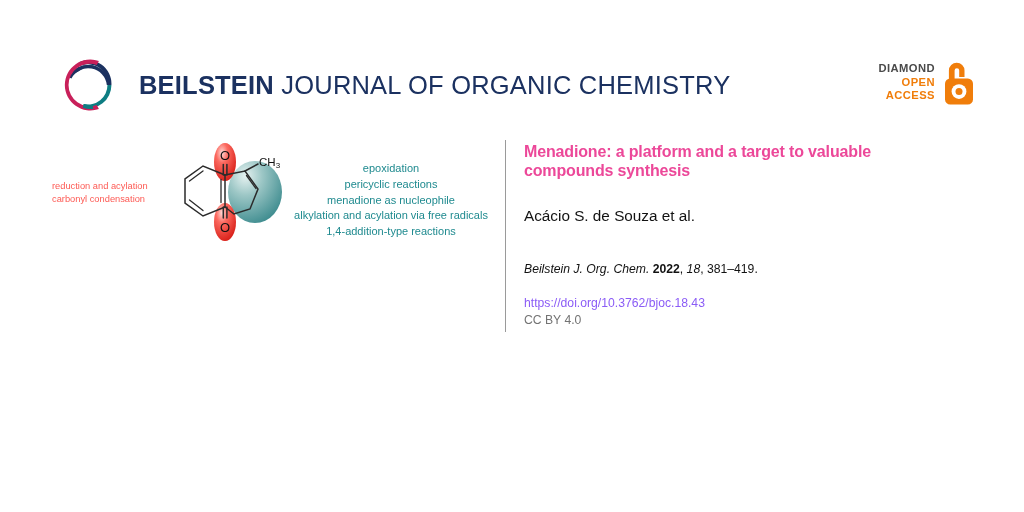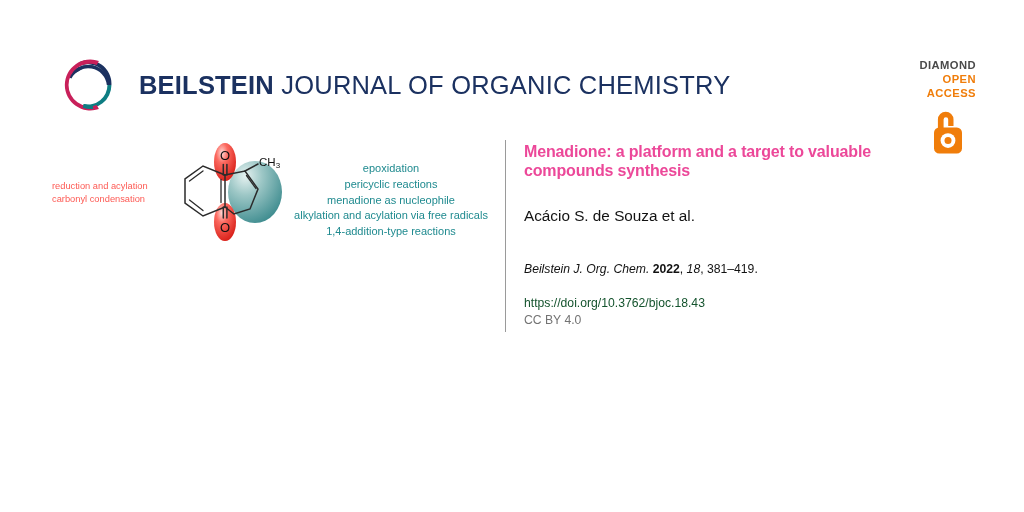--- a/index.html
+++ b/index.html
@@ -53,21 +53,20 @@
   }
 
   
   .oa-badge {
     position: absolute;
     right: 48px;
     top: 59px;
     display: flex;
     align-items: center;
     gap: 7px;
-    flex-direction: column;
   }
   .oa-words {
     text-align: right;
     line-height: 1.24;
   }
   .oa-line {
     font-size: 11.2px;
     font-weight: 700;
     letter-spacing: 0.45px;
     display: block;
@@ -160,21 +159,21 @@
   }
   .article-citation {
     color: #121212;
     font-size: 12.2px;
     margin-top: 36px;
     line-height: 1.35;
   }
   .article-citation .ital { font-style: italic; }
   .article-citation .bold { font-weight: 700; }
   .article-doi {
-    color: #14532d;
+    color: #8b5cf6;
     font-size: 12.2px;
     margin-top: 17px;
     line-height: 1.42;
   }
   .article-license {
     color: #737373;
     font-size: 12.2px;
     line-height: 1.42;
   }
 </style>

